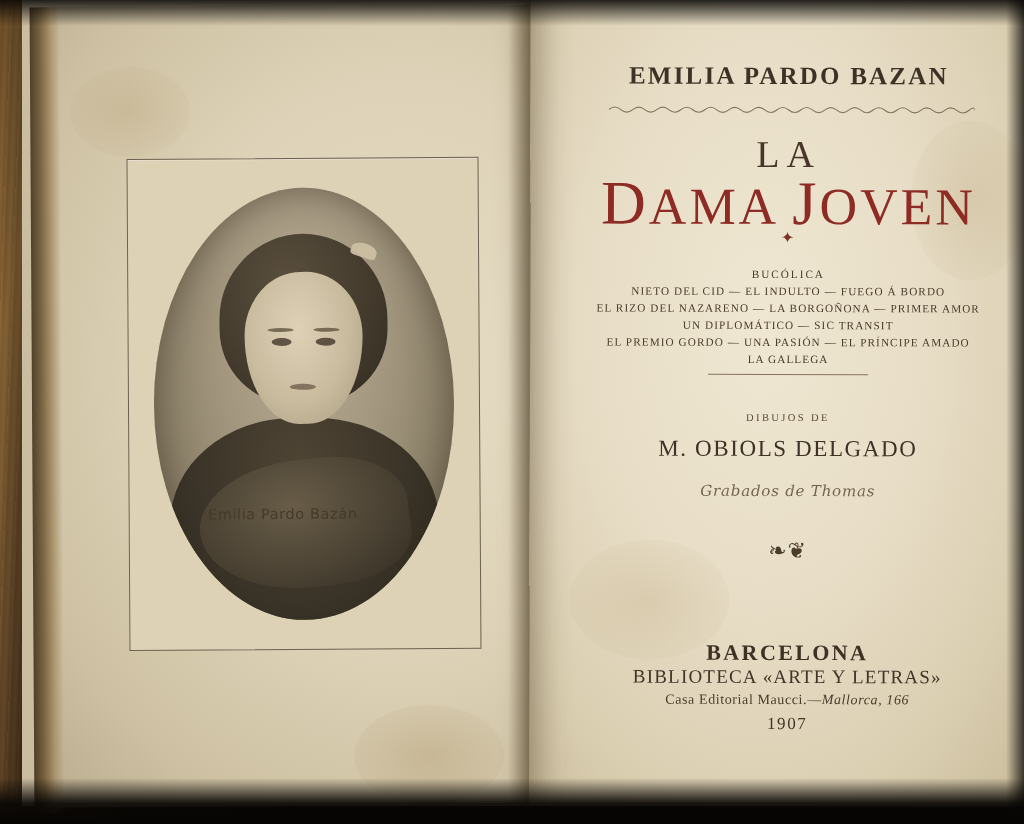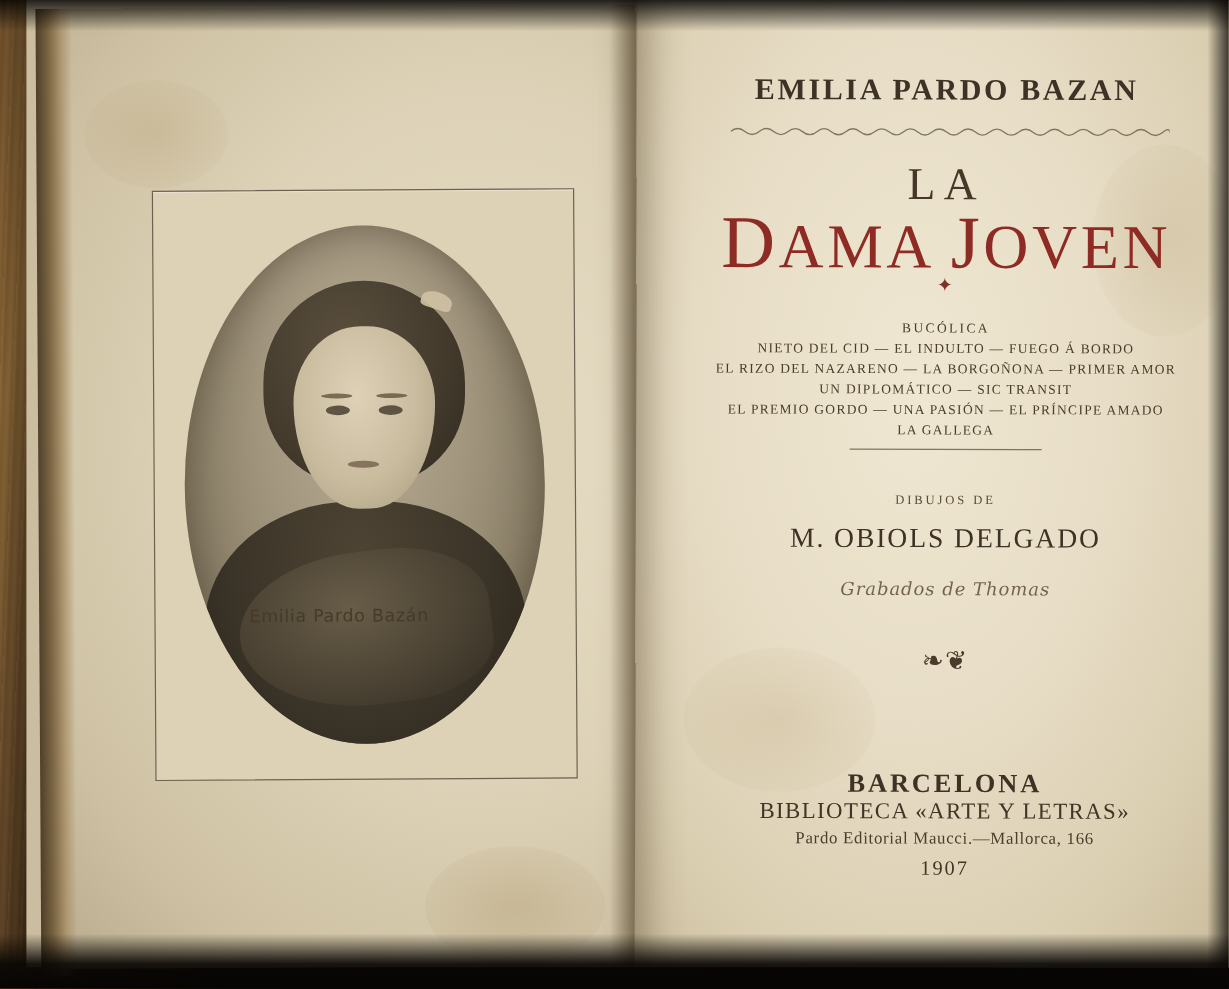--- a/index.html
+++ b/index.html
@@ -301,21 +301,21 @@
     font-size: 19px;
     letter-spacing: 1.2px;
     color: #423426;
   }
   .publisher {
     top: 692px;
     font-size: 14px;
     letter-spacing: .6px;
     color: #4b3c2c;
   }
-  .publisher .ital { }
+  .publisher .ital { font-style: italic; }
   .year {
     top: 714px;
     font-size: 17px;
     letter-spacing: 1.6px;
     color: #423426;
   }
 
   
   .top-shadow {
     position: absolute; left: 0; top: 0; width: 1024px; height: 26px;
@@ -395,21 +395,21 @@
 
       <div class="tp dibujos">DIBUJOS DE</div>
       <div class="tp illustrator">M. OBIOLS DELGADO</div>
       <div class="tp engraver">Grabados de Thomas</div>
 
       <div class="tp ornament">❧❦</div>
 
       <div class="tp city">BARCELONA</div>
       <div class="tp series">BIBLIOTECA «ARTE Y LETRAS»</div>
       <div class="tp publisher">
-        <span>Pardo Editorial Maucci.—</span><span class="ital">Mallorca, 166</span>
+        <span>Casa Editorial Maucci.—</span><span class="ital">Mallorca, 166</span>
       </div>
       <div class="tp year">1907</div>
     </div>
 
   </div>
 
   <div class="top-shadow"></div>
   <div class="right-dark"></div>
   <div class="desk-bottom"></div>
 

